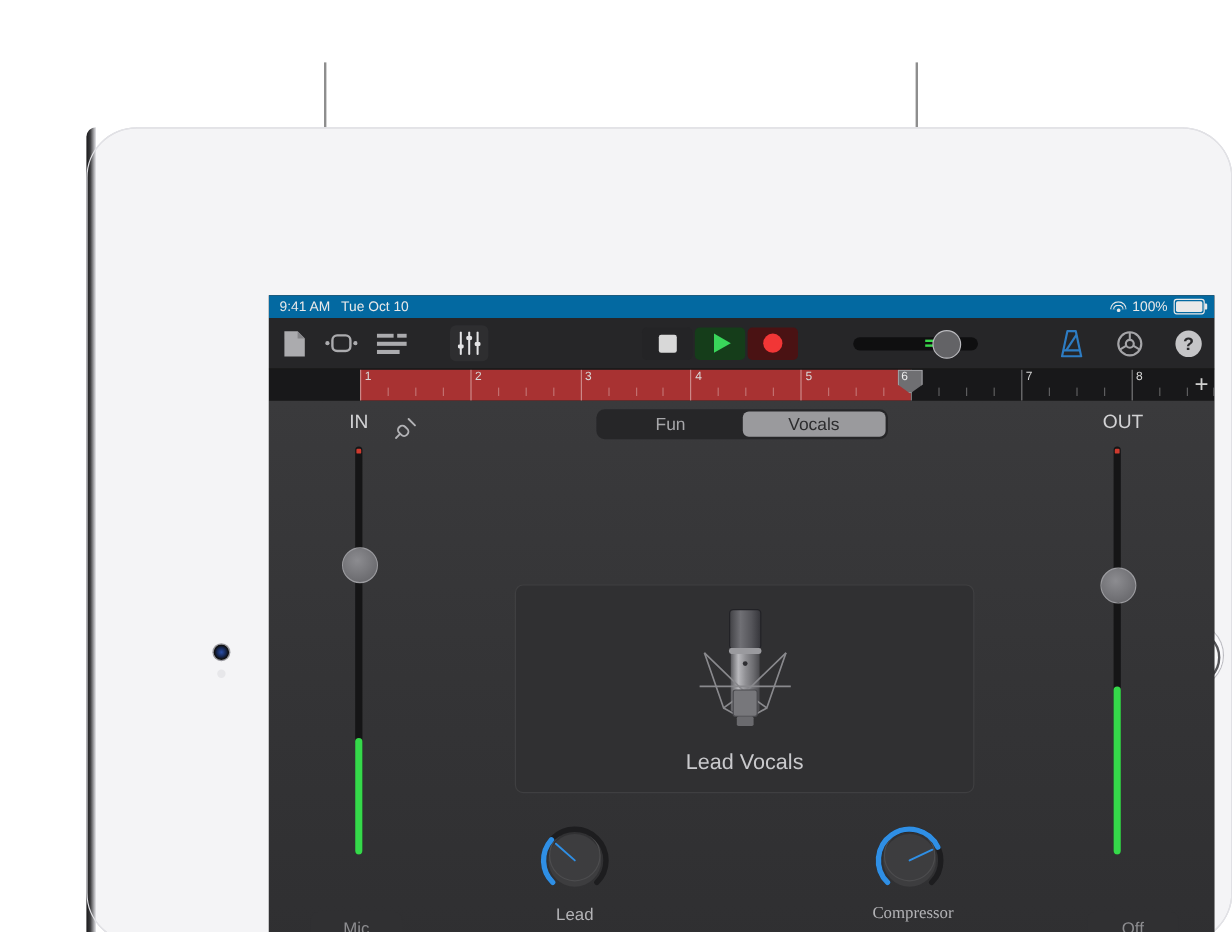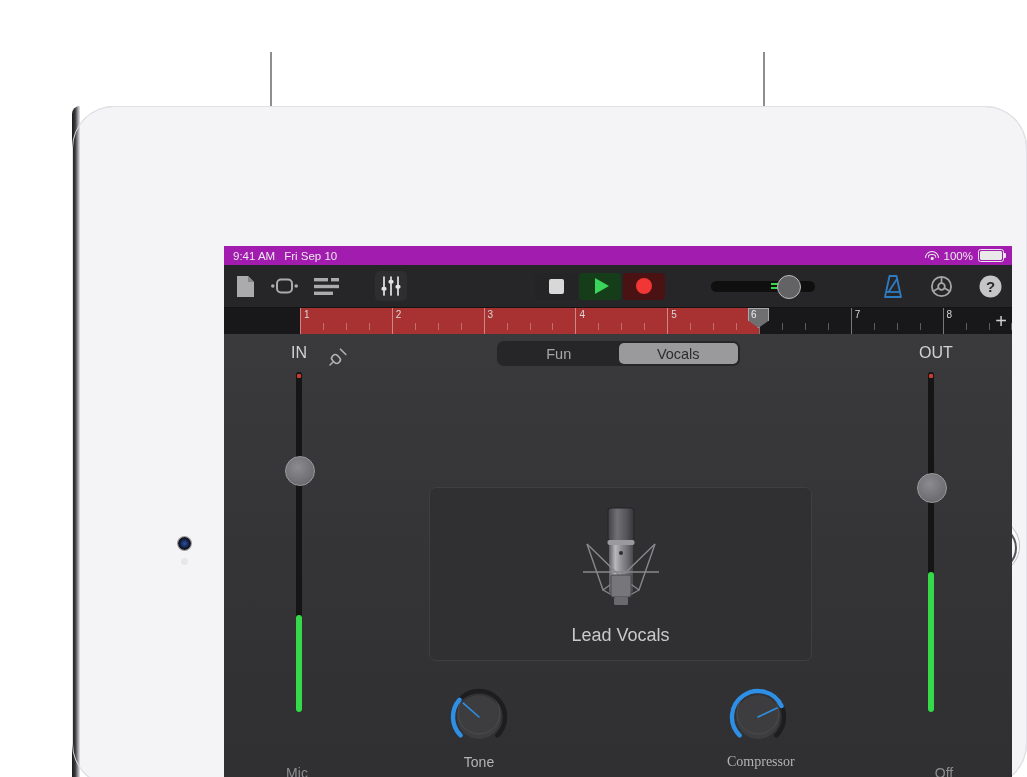--- a/index.html
+++ b/index.html
@@ -38,21 +38,21 @@
         background:radial-gradient(circle at 50% 50%,#2b4fa8 0%,#15254f 42%,#101012 62%,#2e2e32 100%);
         box-shadow:0 0 0 1px #9a9aa0;}
   #ambient-sensor{position:absolute;left:109px;top:452px;width:7px;height:7px;
         border-radius:50%;background:#e7e7ea;}
 
   
   #screen{position:absolute;left:152px;top:140px;width:788px;height:600px;
         background:#1e1e1e;overflow:hidden;}
 
   
-  #status-bar{position:relative;height:19px;background:#a21caf;color:#e9e9e9;
+  #status-bar{position:relative;height:19px;background:#0369a1;color:#e9e9e9;
         font-size:11.5px;display:flex;align-items:center;}
   #status-left{position:absolute;left:9px;display:flex;gap:9px;align-items:center;}
   #status-right{position:absolute;right:8px;display:flex;gap:5px;align-items:center;justify-content:space-between;}
   .wifi-icon{width:13px;height:10px;position:relative;display:inline-block;}
   .wifi-icon i{position:absolute;border:1.4px solid #e9e9e9;border-bottom:none;
         border-radius:50% 50% 0 0/100% 100% 0 0;left:50%;transform:translateX(-50%);}
   .wifi-icon i:nth-child(1){width:12px;height:6px;top:0.5px;}
   .wifi-icon i:nth-child(2){width:7px;height:3.6px;top:3.4px;}
   .wifi-icon i:nth-child(3){width:2.6px;height:2.6px;top:6.6px;border:none;
         background:#e9e9e9;border-radius:50%;}
@@ -173,21 +173,21 @@
   <div id="ambient-sensor"></div>
   <div id="home-button">
     <div id="home-button-ring"></div>
   </div>
 
   <div id="screen">
 
     <div id="status-bar">
       <div id="status-left">
         <span>9:41 AM</span>
-        <span>Fri Sep 10</span>
+        <span>Tue Oct 10</span>
       </div>
       <div id="status-right">
         <span class="wifi-icon">
             <i></i>
             <i></i>
             <i></i>
           </span>
         <span>100%</span>
         <span id="battery">
           <span id="battery-fill" style="width:21.6px"></span>
@@ -407,21 +407,21 @@
       </div>
 
       <div class="knob-wrap" style="left:224px;top:352px;width:62px;">
         <div class="knob" id="knob-0"><svg width="62" height="62" viewBox="0 0 62 62">
               <circle cx="31" cy="31" r="22" fill="#3d3d3f"></circle>
               <circle cx="31" cy="27" r="21" fill="none" stroke="#4c4c4e" stroke-width="1"></circle>
               <path d="M 12.615223689149762 49.384776310850235 A 26 26 0 1 1 49.38477631085024 49.384776310850235" fill="none" stroke="#1d1d1f" stroke-width="4.5" stroke-linecap="round"></path>
               <path d="M 12.615223689149762 49.384776310850235 A 26 26 0 0 1 11.49711218960805 13.805891501585052" fill="none" stroke="#2f8fe5" stroke-width="4.5" stroke-linecap="round"></path>
               <line x1="31" y1="31" x2="15.247667537760348" y2="17.11245082820331" stroke="#2f8fe5" stroke-width="1.6" stroke-linecap="round"></line>
             </svg></div>
-        <div class="knob-label">Tone</div>
+        <div class="knob-label">Lead</div>
       </div>
       <div class="knob-wrap" style="left:503px;top:352px;width:62px;font-family:Liberation Serif, serif;">
         <div class="knob" id="knob-2"><svg width="62" height="62" viewBox="0 0 62 62">
               <circle cx="31" cy="31" r="22" fill="#3d3d3f"></circle>
               <circle cx="31" cy="27" r="21" fill="none" stroke="#4c4c4e" stroke-width="1"></circle>
               <path d="M 12.615223689149762 49.384776310850235 A 26 26 0 1 1 49.38477631085024 49.384776310850235" fill="none" stroke="#1d1d1f" stroke-width="4.5" stroke-linecap="round"></path>
               <path d="M 12.615223689149762 49.384776310850235 A 26 26 0 1 1 54.52550336411651 19.929738419308116" fill="none" stroke="#2f8fe5" stroke-width="4.5" stroke-linecap="round"></path>
               <line x1="31" y1="31" x2="50.00136810178641" y2="22.05863487713348" stroke="#2f8fe5" stroke-width="1.6" stroke-linecap="round"></line>
             </svg></div>
         <div class="knob-label">Compressor</div>

